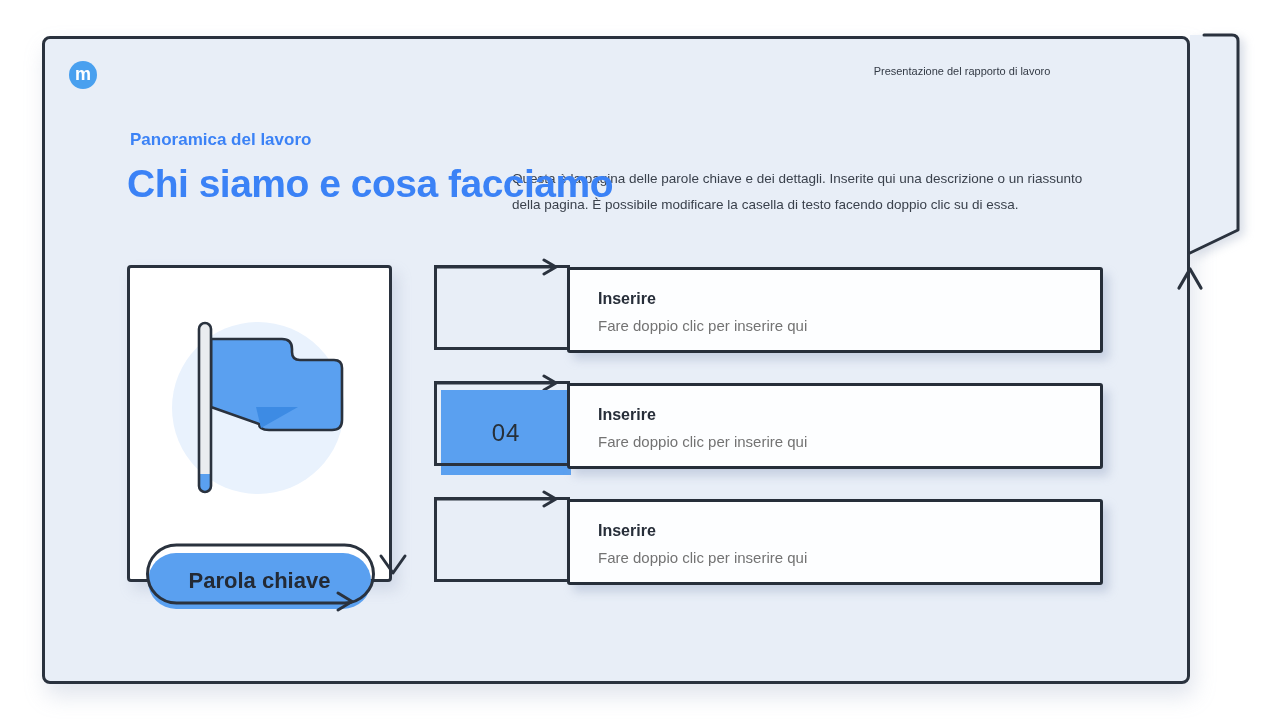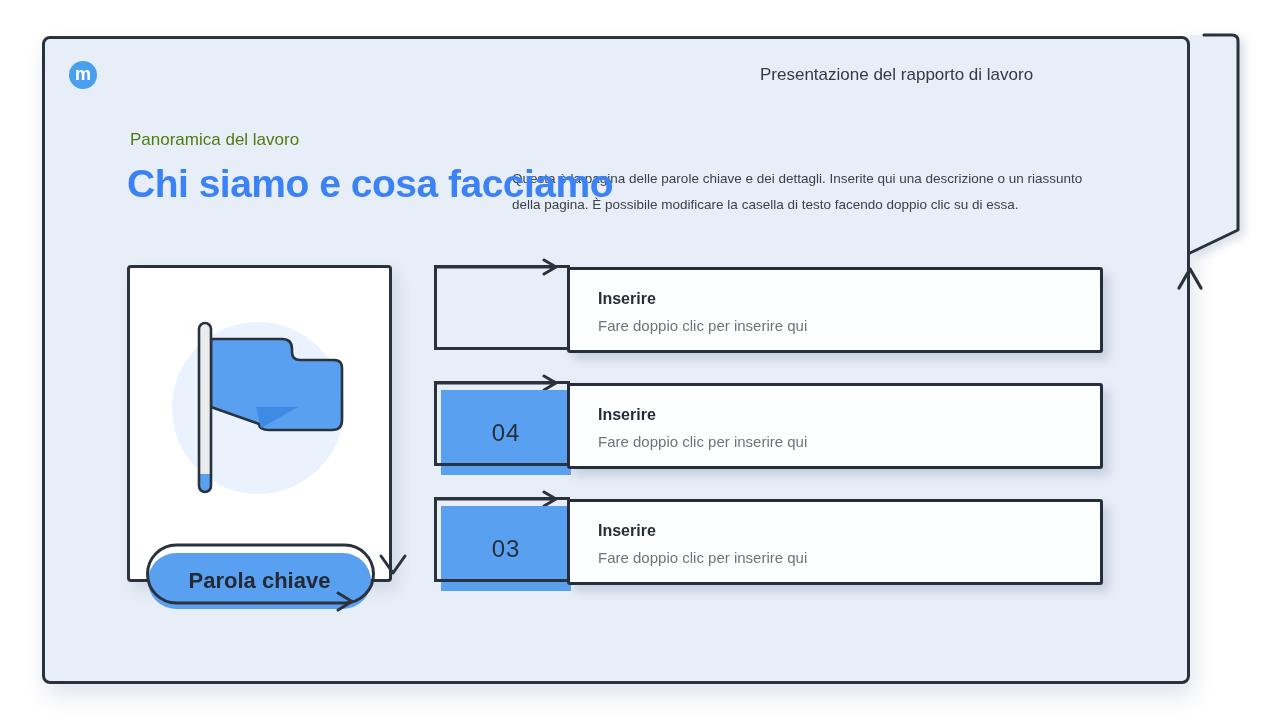--- a/index.html
+++ b/index.html
@@ -8,24 +8,24 @@
 
   
   .slide{left:42px;top:36px;width:1148px;height:648px;background:#e8eef7;
          border:3px solid #2a323e;border-radius:8px;box-sizing:border-box;
          box-shadow:4px 12px 22px rgba(148,163,190,.28);}
 
   
   .logo{left:69px;top:61px;width:28px;height:28px;border-radius:50%;background:#49a0ef;
         display:flex;align-items:center;justify-content:center;color:#fff;
         font-size:18px;font-weight:bold;line-height:1;padding-bottom:2px;box-sizing:border-box;}
-  .hdr-right{left:760px;top:65px;width:404px;text-align:left;font-size:17px;color:#333a45;}
+  .hdr-right{left:760px;top:65px;width:404px;text-align:center;font-size:11px;color:#333a45;}
 
   
-  .eyebrow{left:130px;top:130px;font-size:17px;font-weight:normal;color:#4d7c0f;z-index:3;}
+  .eyebrow{left:130px;top:130px;font-size:17px;font-weight:bold;color:#3b82f6;z-index:3;}
   .title{left:127px;top:162px;font-size:39px;font-weight:bold;color:#3b82f6;letter-spacing:-.5px;z-index:3;}
   .desc{left:512px;top:166px;font-size:13.5px;line-height:26px;color:#3a414c;z-index:2;}
   .desc div{white-space:nowrap;}
 
   
   .kcard{left:127px;top:265px;width:265px;height:317px;background:#ffffff;
          border:3px solid #2a323e;border-radius:4px;box-sizing:border-box;
          box-shadow:6px 8px 14px rgba(148,163,190,.28);}
   .kcard svg{position:absolute;left:0;top:0;}
   .pill-wrap{left:140px;top:538px;width:250px;height:84px;z-index:4;}
@@ -130,18 +130,17 @@
     <div class="row-title">Inserire</div>
     <div class="row-sub">Fare doppio clic per inserire qui</div>
   </div>
 </div>
 
 <div class="abs row" style="top:497px;">
   <svg class="row-arrow" width="130" height="20">
     <path d="M0,9 H120 M110,2 L122,9 L110,16" fill="none" stroke="#2a323e" stroke-width="3" stroke-linecap="round" stroke-linejoin="round"></path>
   </svg>
   <div class="num-outline"></div>
-  <div class="num-fill">03</div>
   <div class="row-box">
     <div class="row-title">Inserire</div>
     <div class="row-sub">Fare doppio clic per inserire qui</div>
   </div>
 </div>
 
 </body></html>

